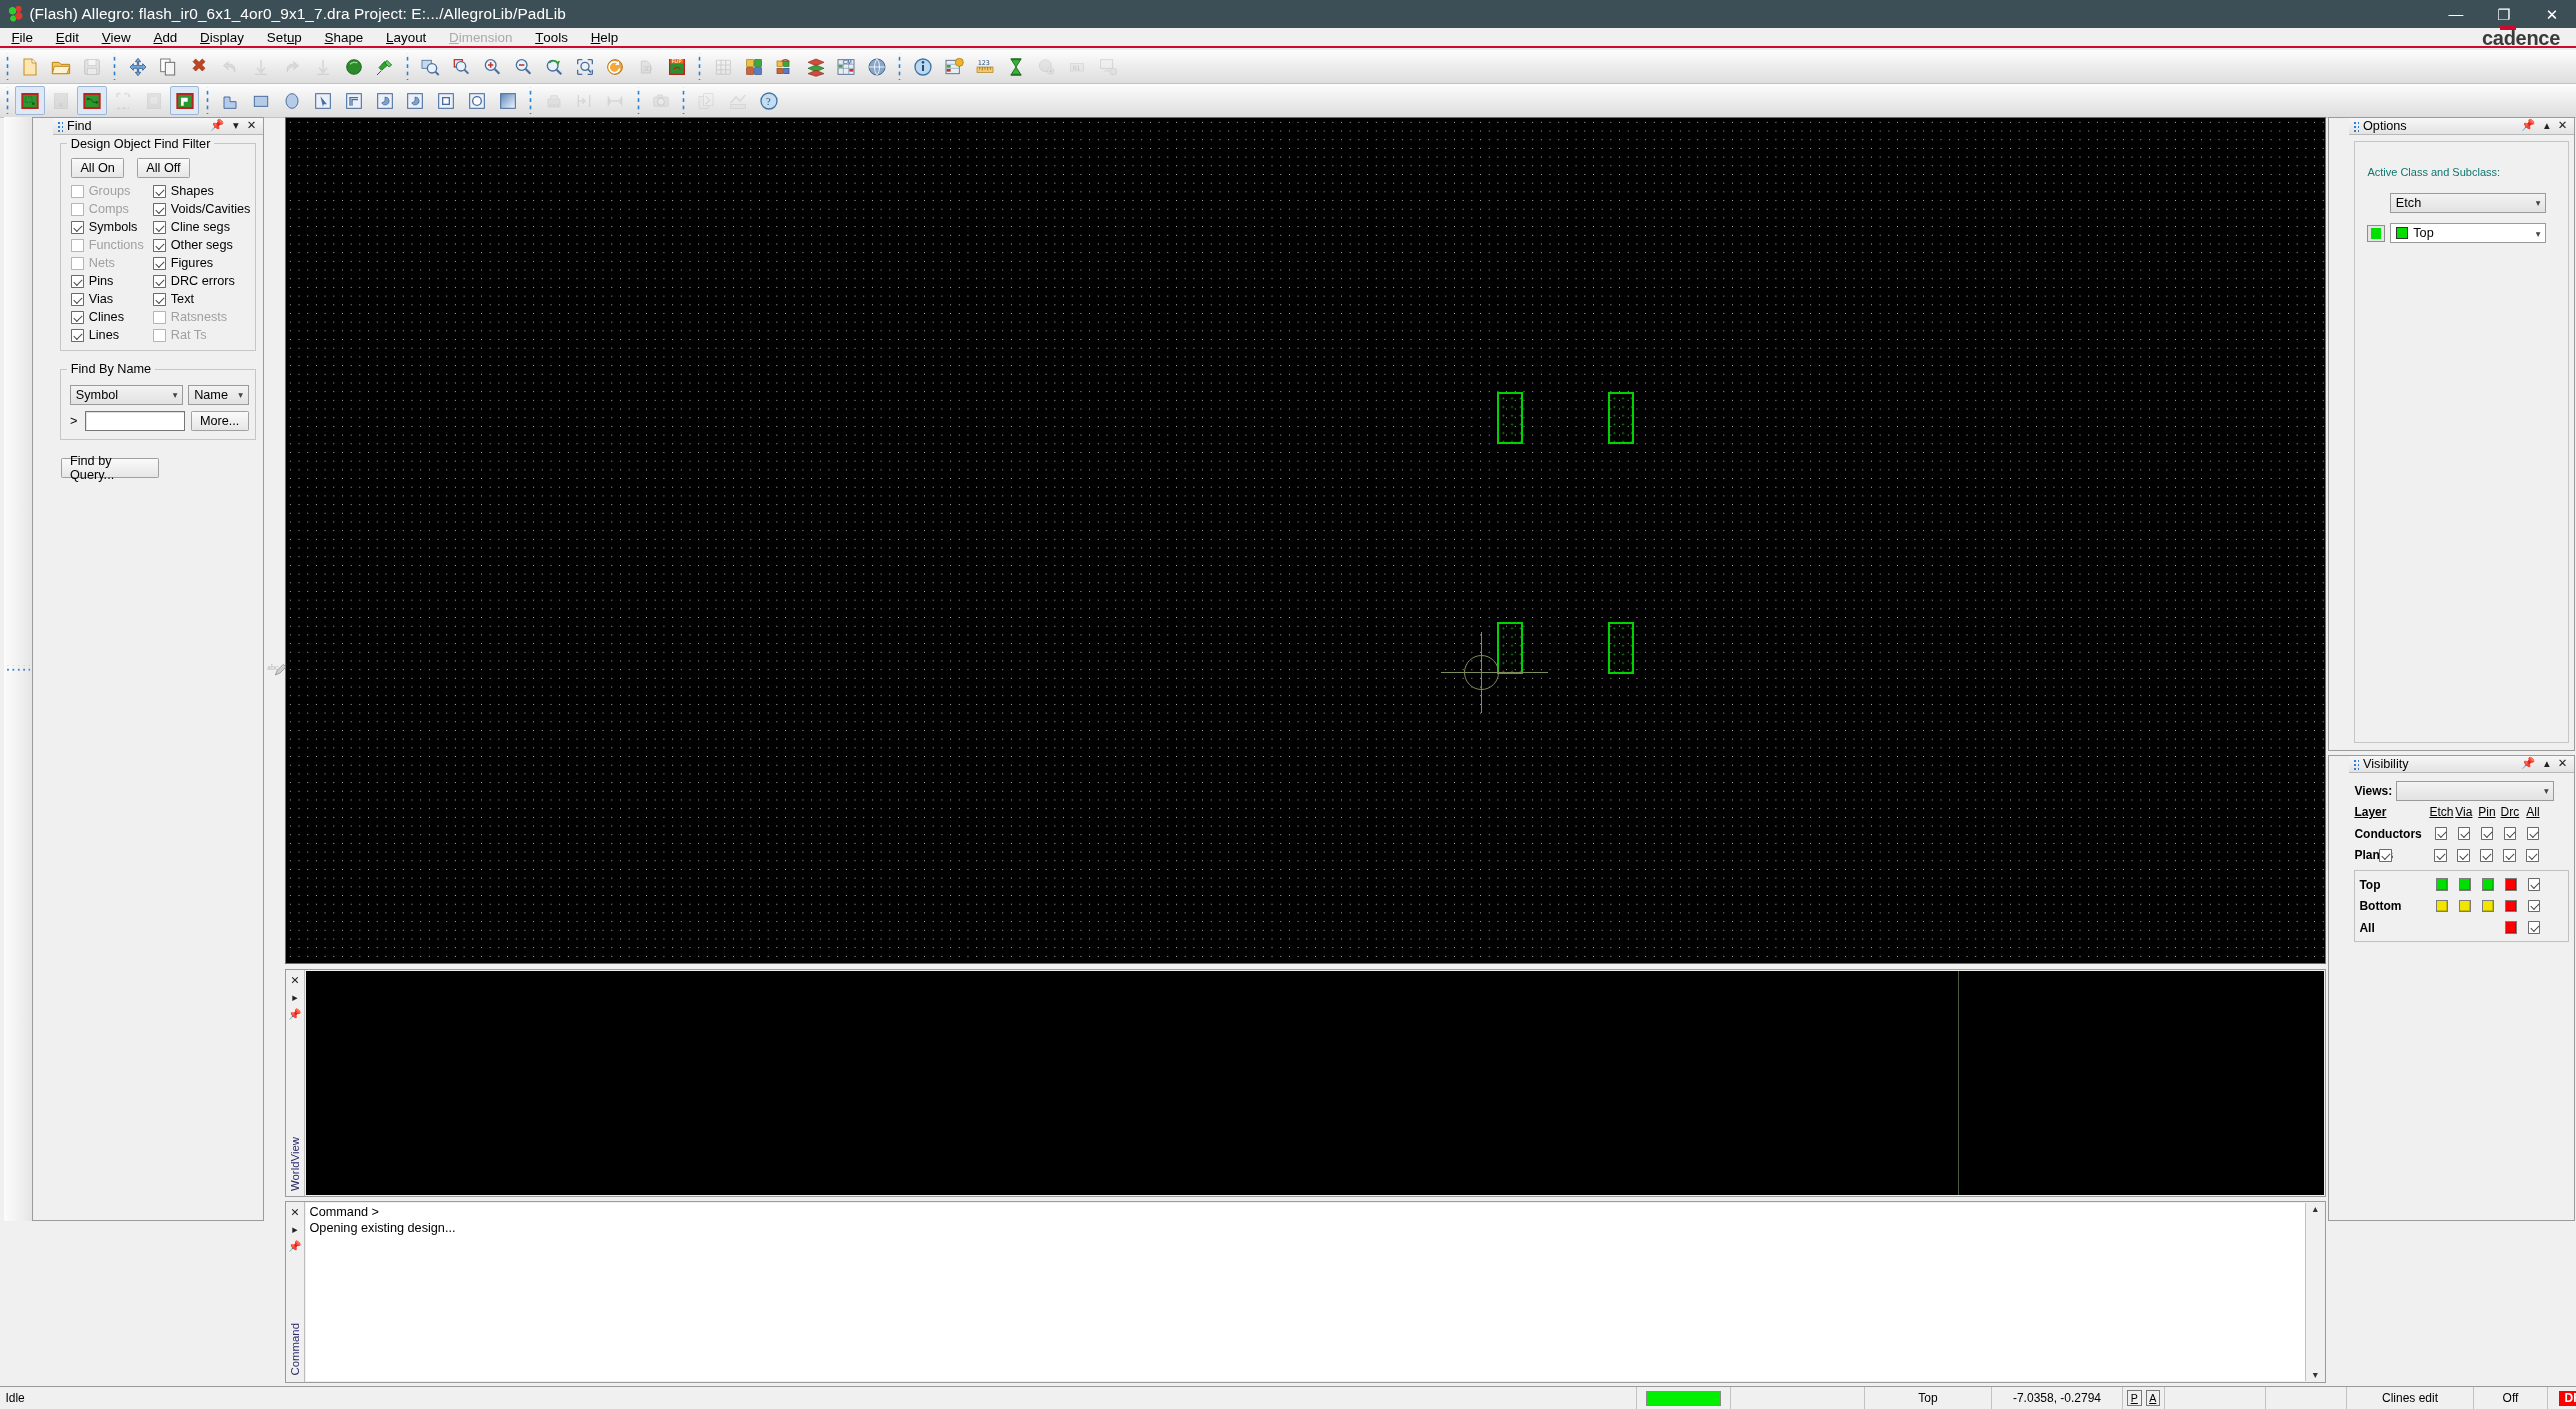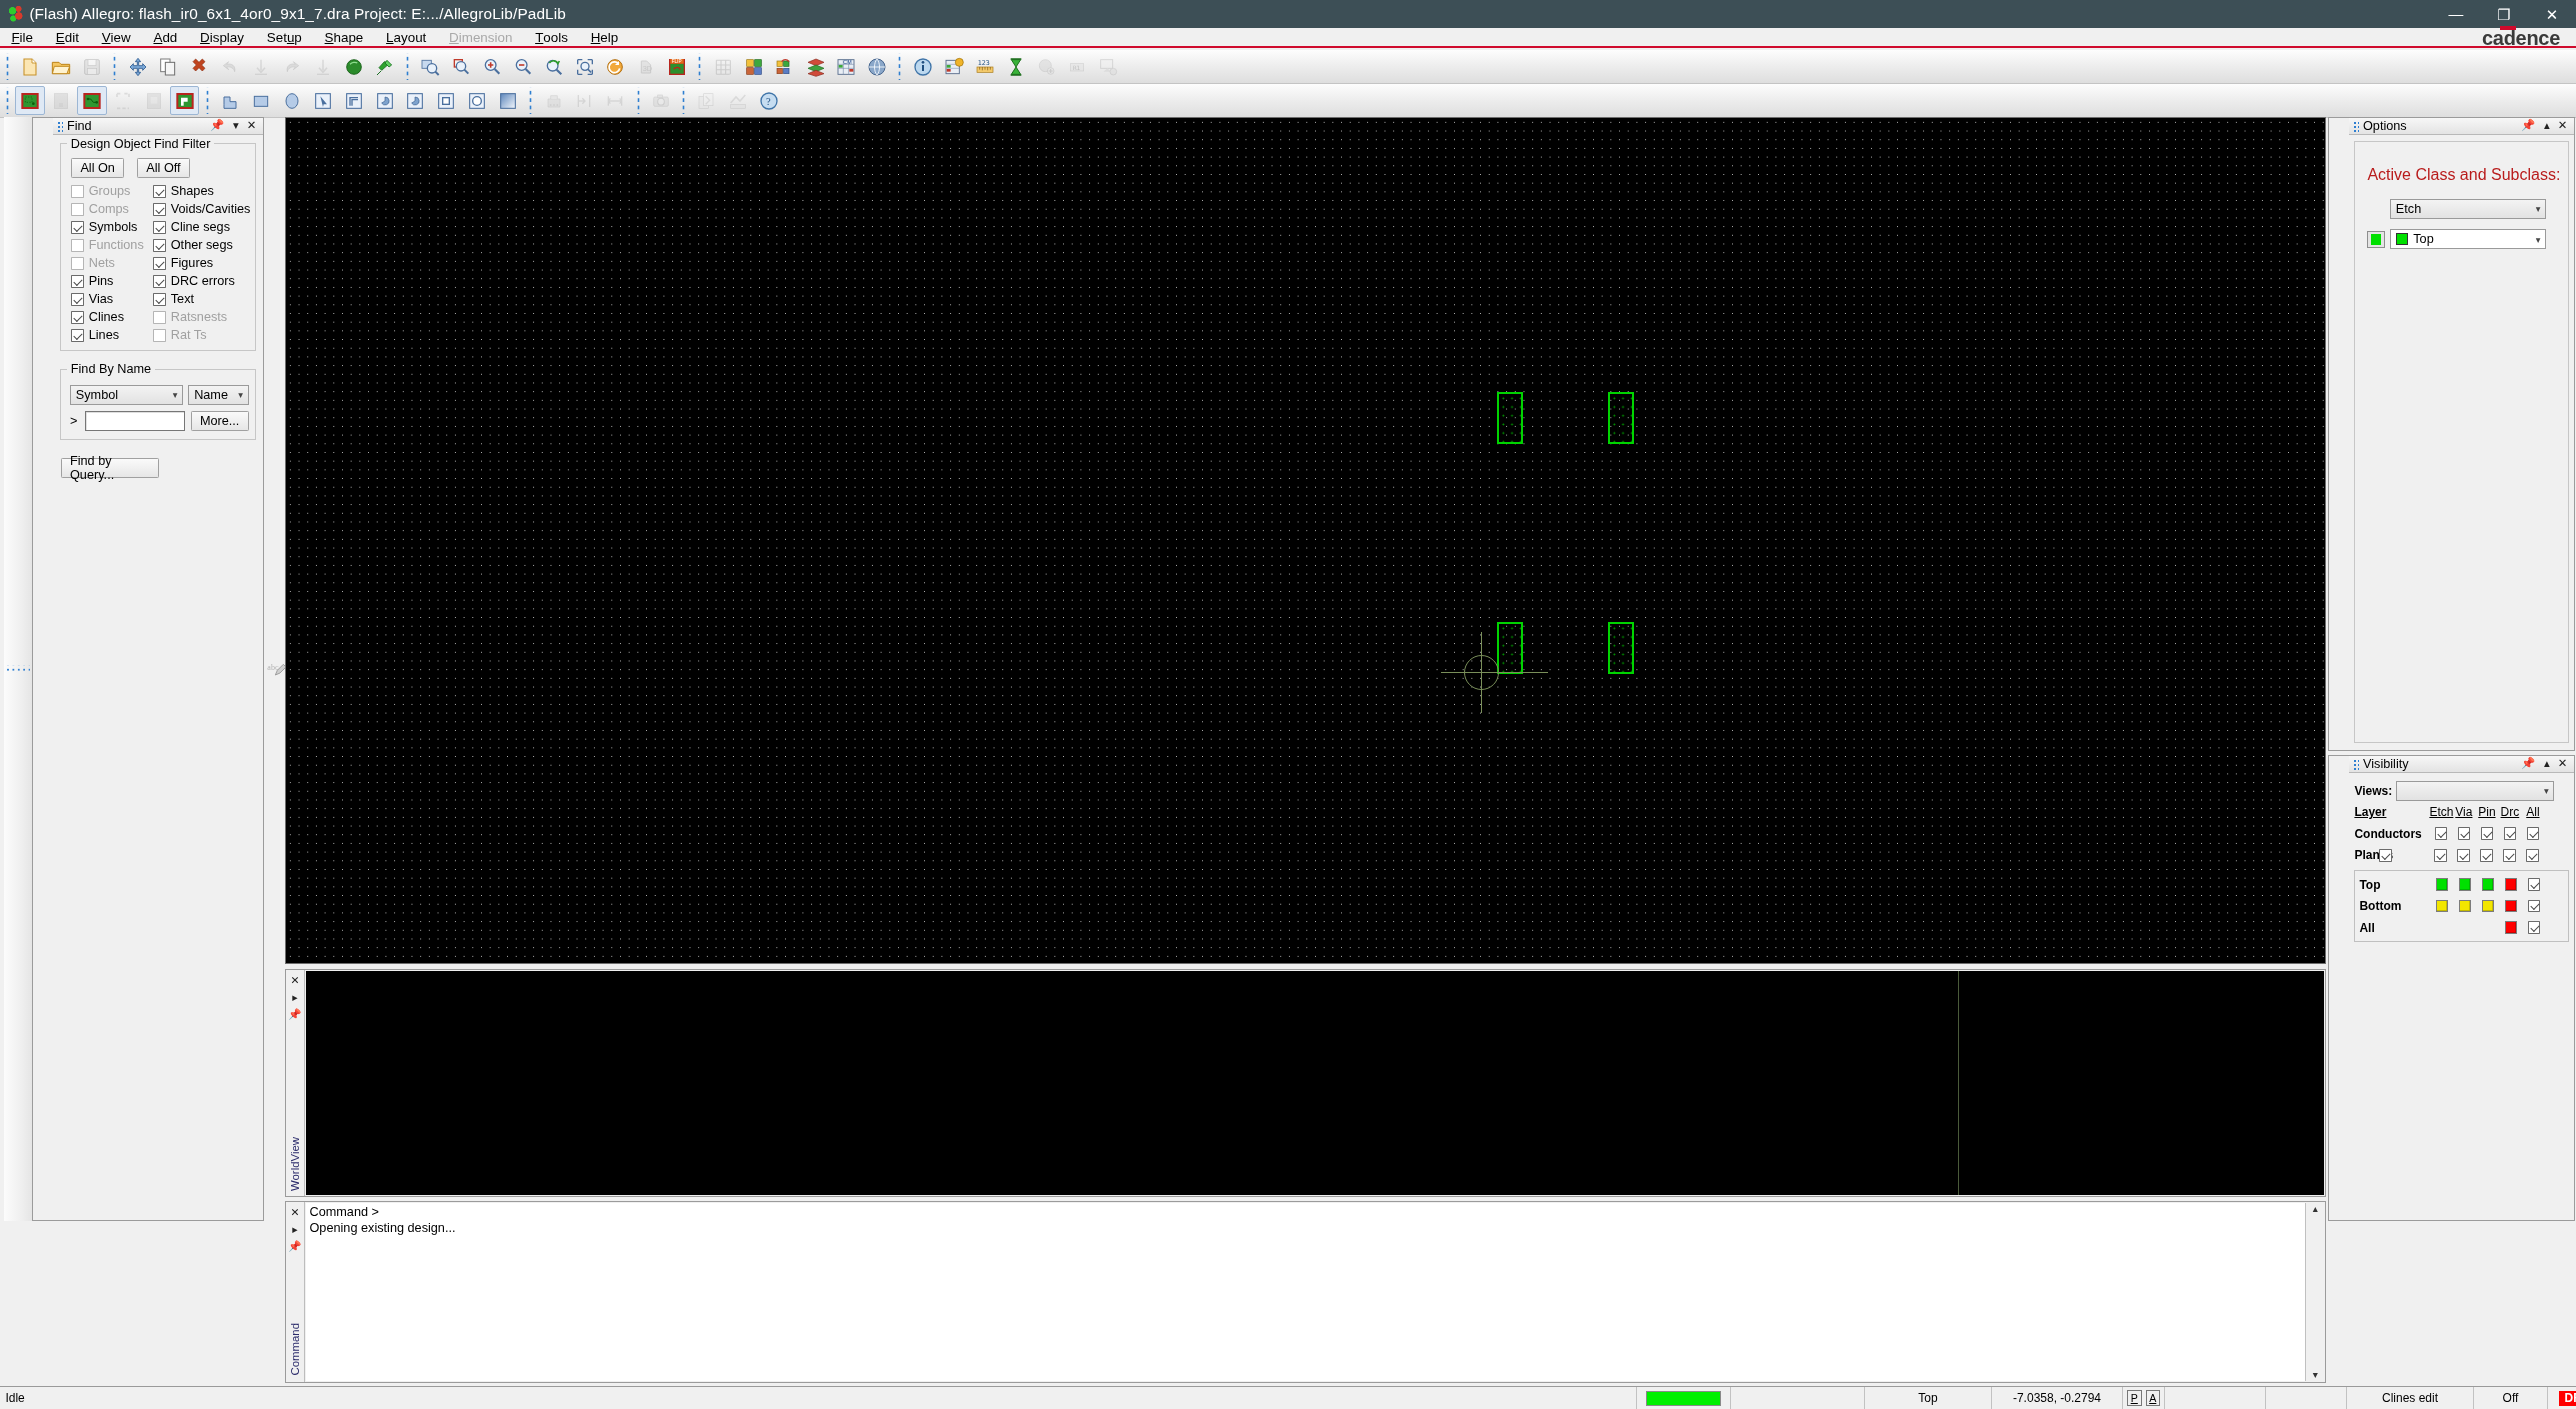--- a/index.html
+++ b/index.html
@@ -186,21 +186,21 @@
   #crosshair { position: absolute; pointer-events: none; }
   #crosshair .hline { position:absolute; height:1.3px; background:#7a8f5a; }
   #crosshair .vline { position:absolute; width:1.3px; background:#7a8f5a; }
   #crosshair .circ {
     position:absolute; border:1.3px solid #7a8f5a; border-radius:50%;
   }
 
   
   #options-panel { left: 2328px; top: 117px; width: 247px; height: 634px; }
   #options-panel .obody { margin: 5.4px; border: 0.7px solid #c6c6c6; height: calc(100% - 29.5px); padding-top: 24px;}
-  .opt-label { font-size: 16px; color:#b91c1c; margin-left: 12px; }
+  .opt-label { font-size: 11px; color:#0f766e; margin-left: 12px; }
   .opt-row { display:flex; align-items:center; margin: 10.7px 0 0 12px; gap: 5.4px;}
   .swatch-btn {
     width: 17.4px; height: 17.4px; border:0.7px solid #8e8e8e; background:#e4e4e4;
     display:flex; align-items:center; justify-content:center; flex:none;
   }
   .swatch-btn i { display:block; width:10.7px; height:10.7px; }
   .swatch-in { width:12px; height:12px; border:0.7px solid #333; flex:none; margin-right:5.4px;}
 
   
   #vis-panel { left: 2328px; top: 755px; width: 247px; height: 466px; }

